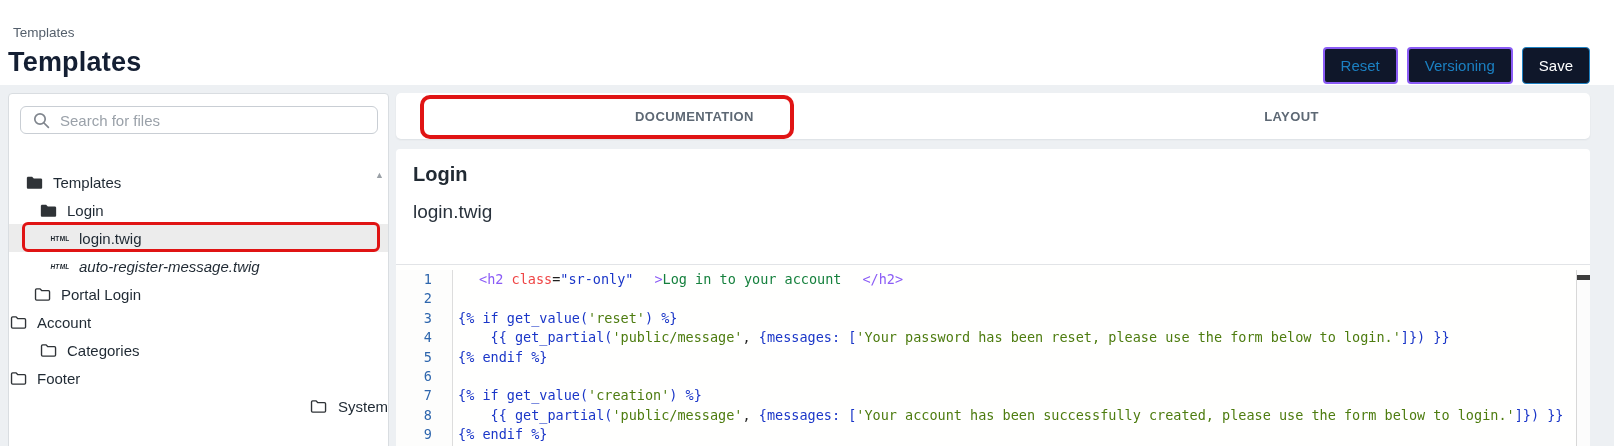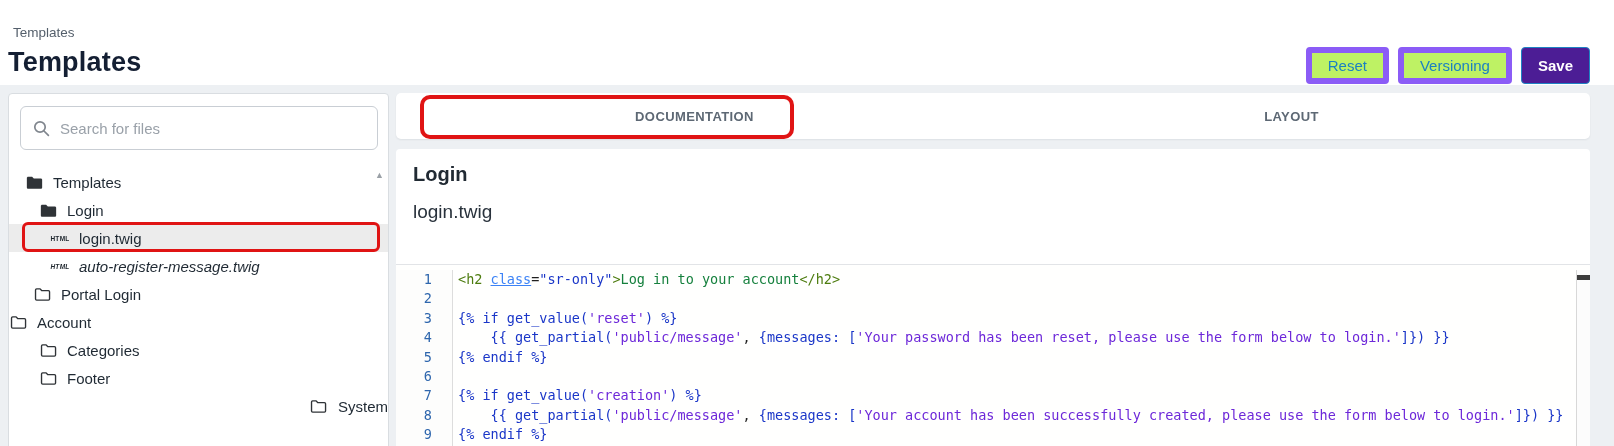--- a/index.html
+++ b/index.html
@@ -7,30 +7,30 @@
     font-family:"Liberation Sans", sans-serif; }
   .stage { position:absolute; top:17px; left:0; width:1614px; height:446px; }
 
   
   .breadcrumb { position:absolute; top:8px; left:13px; font-size:13.5px; color:#545f6b; }
   .page-title { position:absolute; top:30px; left:8px; font-size:27px; font-weight:600; color:#141f33; letter-spacing:.2px; }
   .hdr-actions { position:absolute; top:30px; right:24px; display:flex; gap:9px; }
   .btn { height:37px; border-radius:4px; font-size:15px; padding:0 16px; cursor:pointer;
          display:flex; align-items:center; justify-content:center;
          font-family:"Liberation Sans", sans-serif; }
-  .btn-outline { background:#bef264; border:6px solid #8b5cf6; color:#1b80c2; }
-  .btn-primary { background:#4c1d95; border:1px solid #1e82c3; color:#fff;font-weight:bold; }
+  .btn-outline { background:#0f172a; border:2px solid #8b5cf6; color:#1b80c2; }
+  .btn-primary { background:#0f172a; border:1px solid #1e82c3; color:#fff; }
 
   
   .workspace { position:absolute; top:68px; left:0; width:1614px; height:378px; background:#edf0f3; }
 
   
   .sidebar { position:absolute; top:76px; left:8px; width:381px; height:400px;
              background:#fff; border:1px solid #d9dde1; border-radius:4px; }
-  .search-box { position:absolute; top:12px; left:11px; width:358px; height:44px;
+  .search-box { position:absolute; top:12px; left:11px; width:358px; height:28px;
                 border:1px solid #c9ced4; border-radius:6px; background:#fff;
                 display:flex; align-items:center; padding:0 12px; gap:10px; }
   .search-box svg { flex:0 0 auto; }
   .search-input { border:none; outline:none; flex:1; font-size:15px; color:#333;
                   font-family:"Liberation Sans", sans-serif; background:transparent; }
   .search-input::placeholder { color:#9aa1a9; }
   .tree { position:absolute; top:74px; left:0; width:379px; height:324px; overflow:hidden; }
   .tree-row { position:relative; height:28px; display:flex; align-items:center; gap:10px;
               font-size:15px; color:#1f2933; cursor:pointer; }
   .tree-row.selected { background:#ececec; }
@@ -61,23 +61,23 @@
   .editor { position:absolute; top:115px; left:0; width:1194px; height:205px;
             border-top:1px solid #e2e4e7; background:#fffffe; overflow:hidden;
             font-family:"DejaVu Sans Mono","Liberation Mono",monospace; font-size:13.5px; }
   .editor-inner { position:absolute; top:5px; left:0; right:14px; }
   .code-line { display:flex; height:19.4px; line-height:19.4px; white-space:pre; }
   .gutter-num { width:57px; flex:0 0 57px; text-align:right; padding-right:20px;
                 color:#2e66ad; border-right:1px solid #ddd; background:#fdfdfc; }
   .code-text { padding-left:5px; }
   .cm-k  { color:#1a36c8; }
   .cm-sb { color:#1a36c8; }
-  .cm-s  { color:#6d28d9; }
-  .cm-tag  { color:#4d7c0f; }
-  .cm-attr { color:#3b82f6;text-decoration:underline; }
+  .cm-s  { color:#4d7c0f; }
+  .cm-tag  { color:#8b5cf6;margin-left:21px; }
+  .cm-attr { color:#ef4444; }
   .cm-t  { color:#15803d; }
   .cm-p  { color:#1f1f1f; }
   .v-scrollbar { position:absolute; top:5px; right:0; width:14px; height:200px;
                  background:#fcfcfc; border-left:1px solid #d8d8d8; }
   .v-thumb { position:absolute; top:5px; left:0; width:13px; height:5px; background:#3c3c3c; }
 
   
   .annot { position:absolute; border:4px solid #e01414; border-radius:10px; pointer-events:none; }
   .annot-file { border-width:3px; border-radius:6px; }
 </style>
@@ -152,21 +152,21 @@
           <span>Account</span>
         </div>
         <div class="tree-row" style="padding-left: 30px;">
           <span class="ficon">
             <svg width="17" height="15" viewBox="0 0 20 17">
               <path d="M1.8 3.2c0-.7.6-1.3 1.3-1.3h4l1.9 2h8c.7 0 1.3.6 1.3 1.3v8.6c0 .7-.6 1.3-1.3 1.3H3.1c-.7 0-1.3-.6-1.3-1.3z" fill="none" stroke="#2f3337" stroke-width="1.6"></path>
             </svg>
           </span>
           <span>Categories</span>
         </div>
-        <div class="tree-row" style="padding-left: 30px;">
+        <div class="tree-row" style="">
           <span class="ficon">
             <svg width="17" height="15" viewBox="0 0 20 17">
               <path d="M1.8 3.2c0-.7.6-1.3 1.3-1.3h4l1.9 2h8c.7 0 1.3.6 1.3 1.3v8.6c0 .7-.6 1.3-1.3 1.3H3.1c-.7 0-1.3-.6-1.3-1.3z" fill="none" stroke="#2f3337" stroke-width="1.6"></path>
             </svg>
           </span>
           <span>Footer</span>
         </div>
         <div class="tree-row" style="padding-left: 30px; justify-content: flex-end;">
           <span class="ficon">
             <svg width="17" height="15" viewBox="0 0 20 17">

